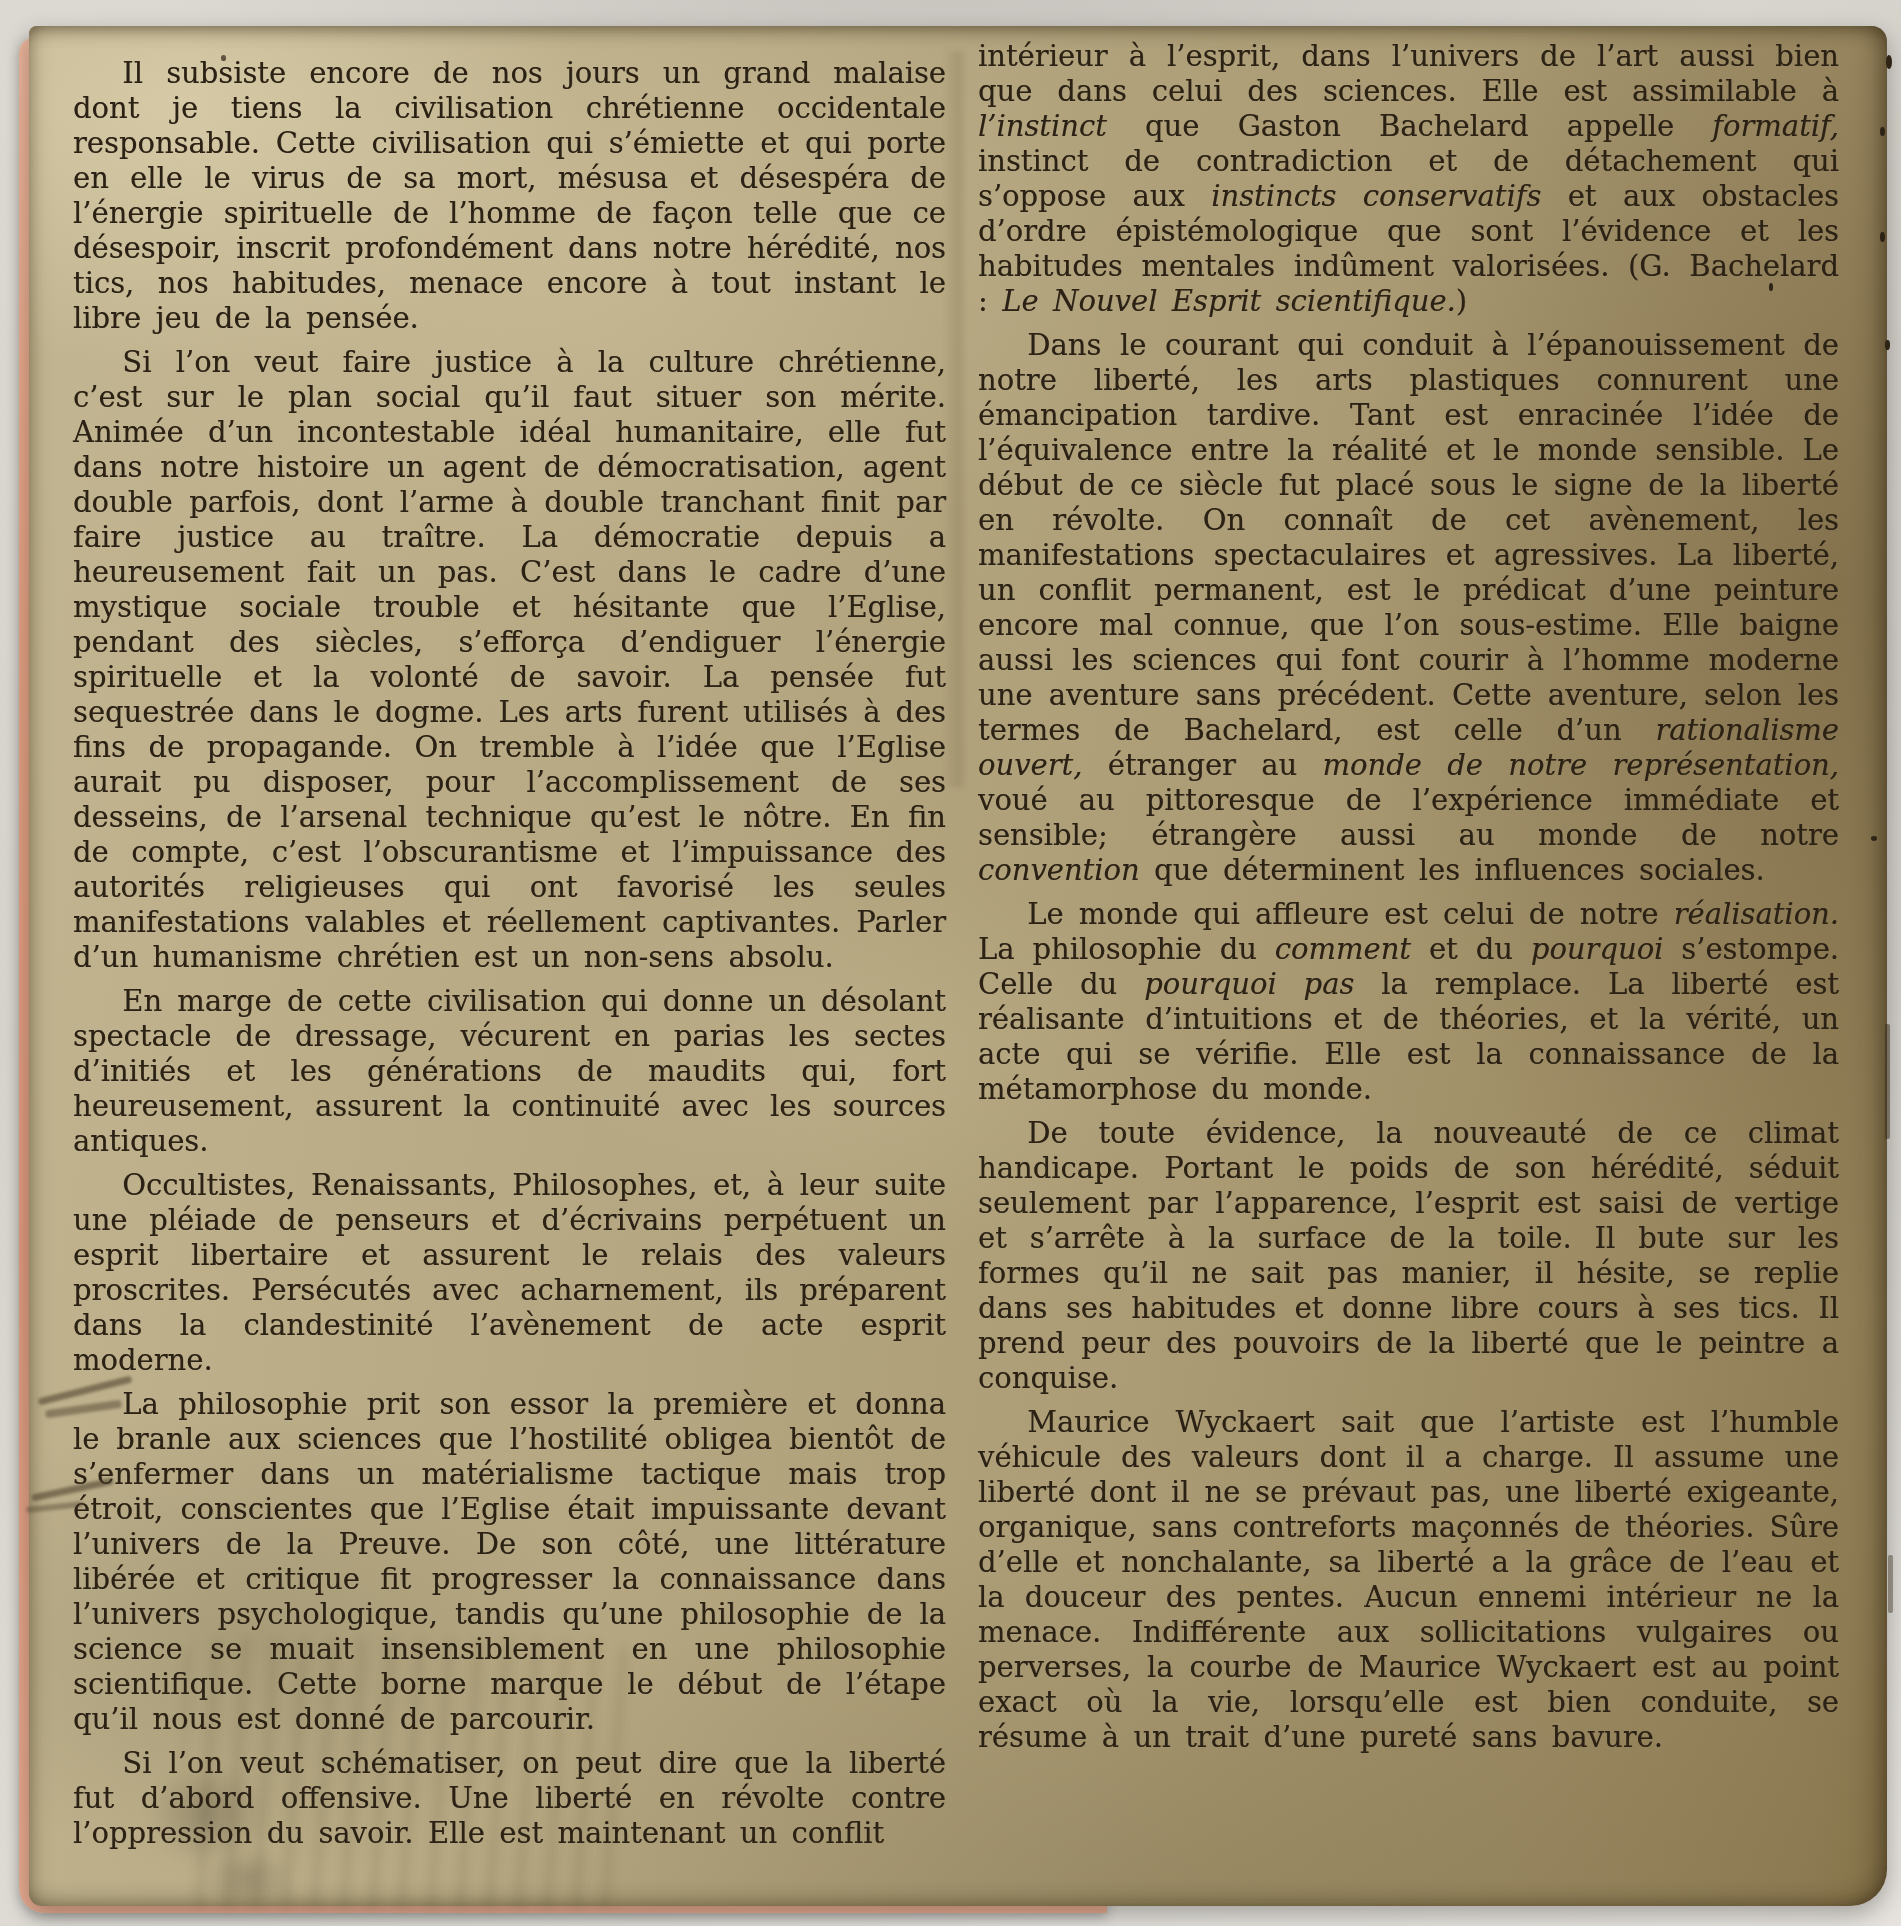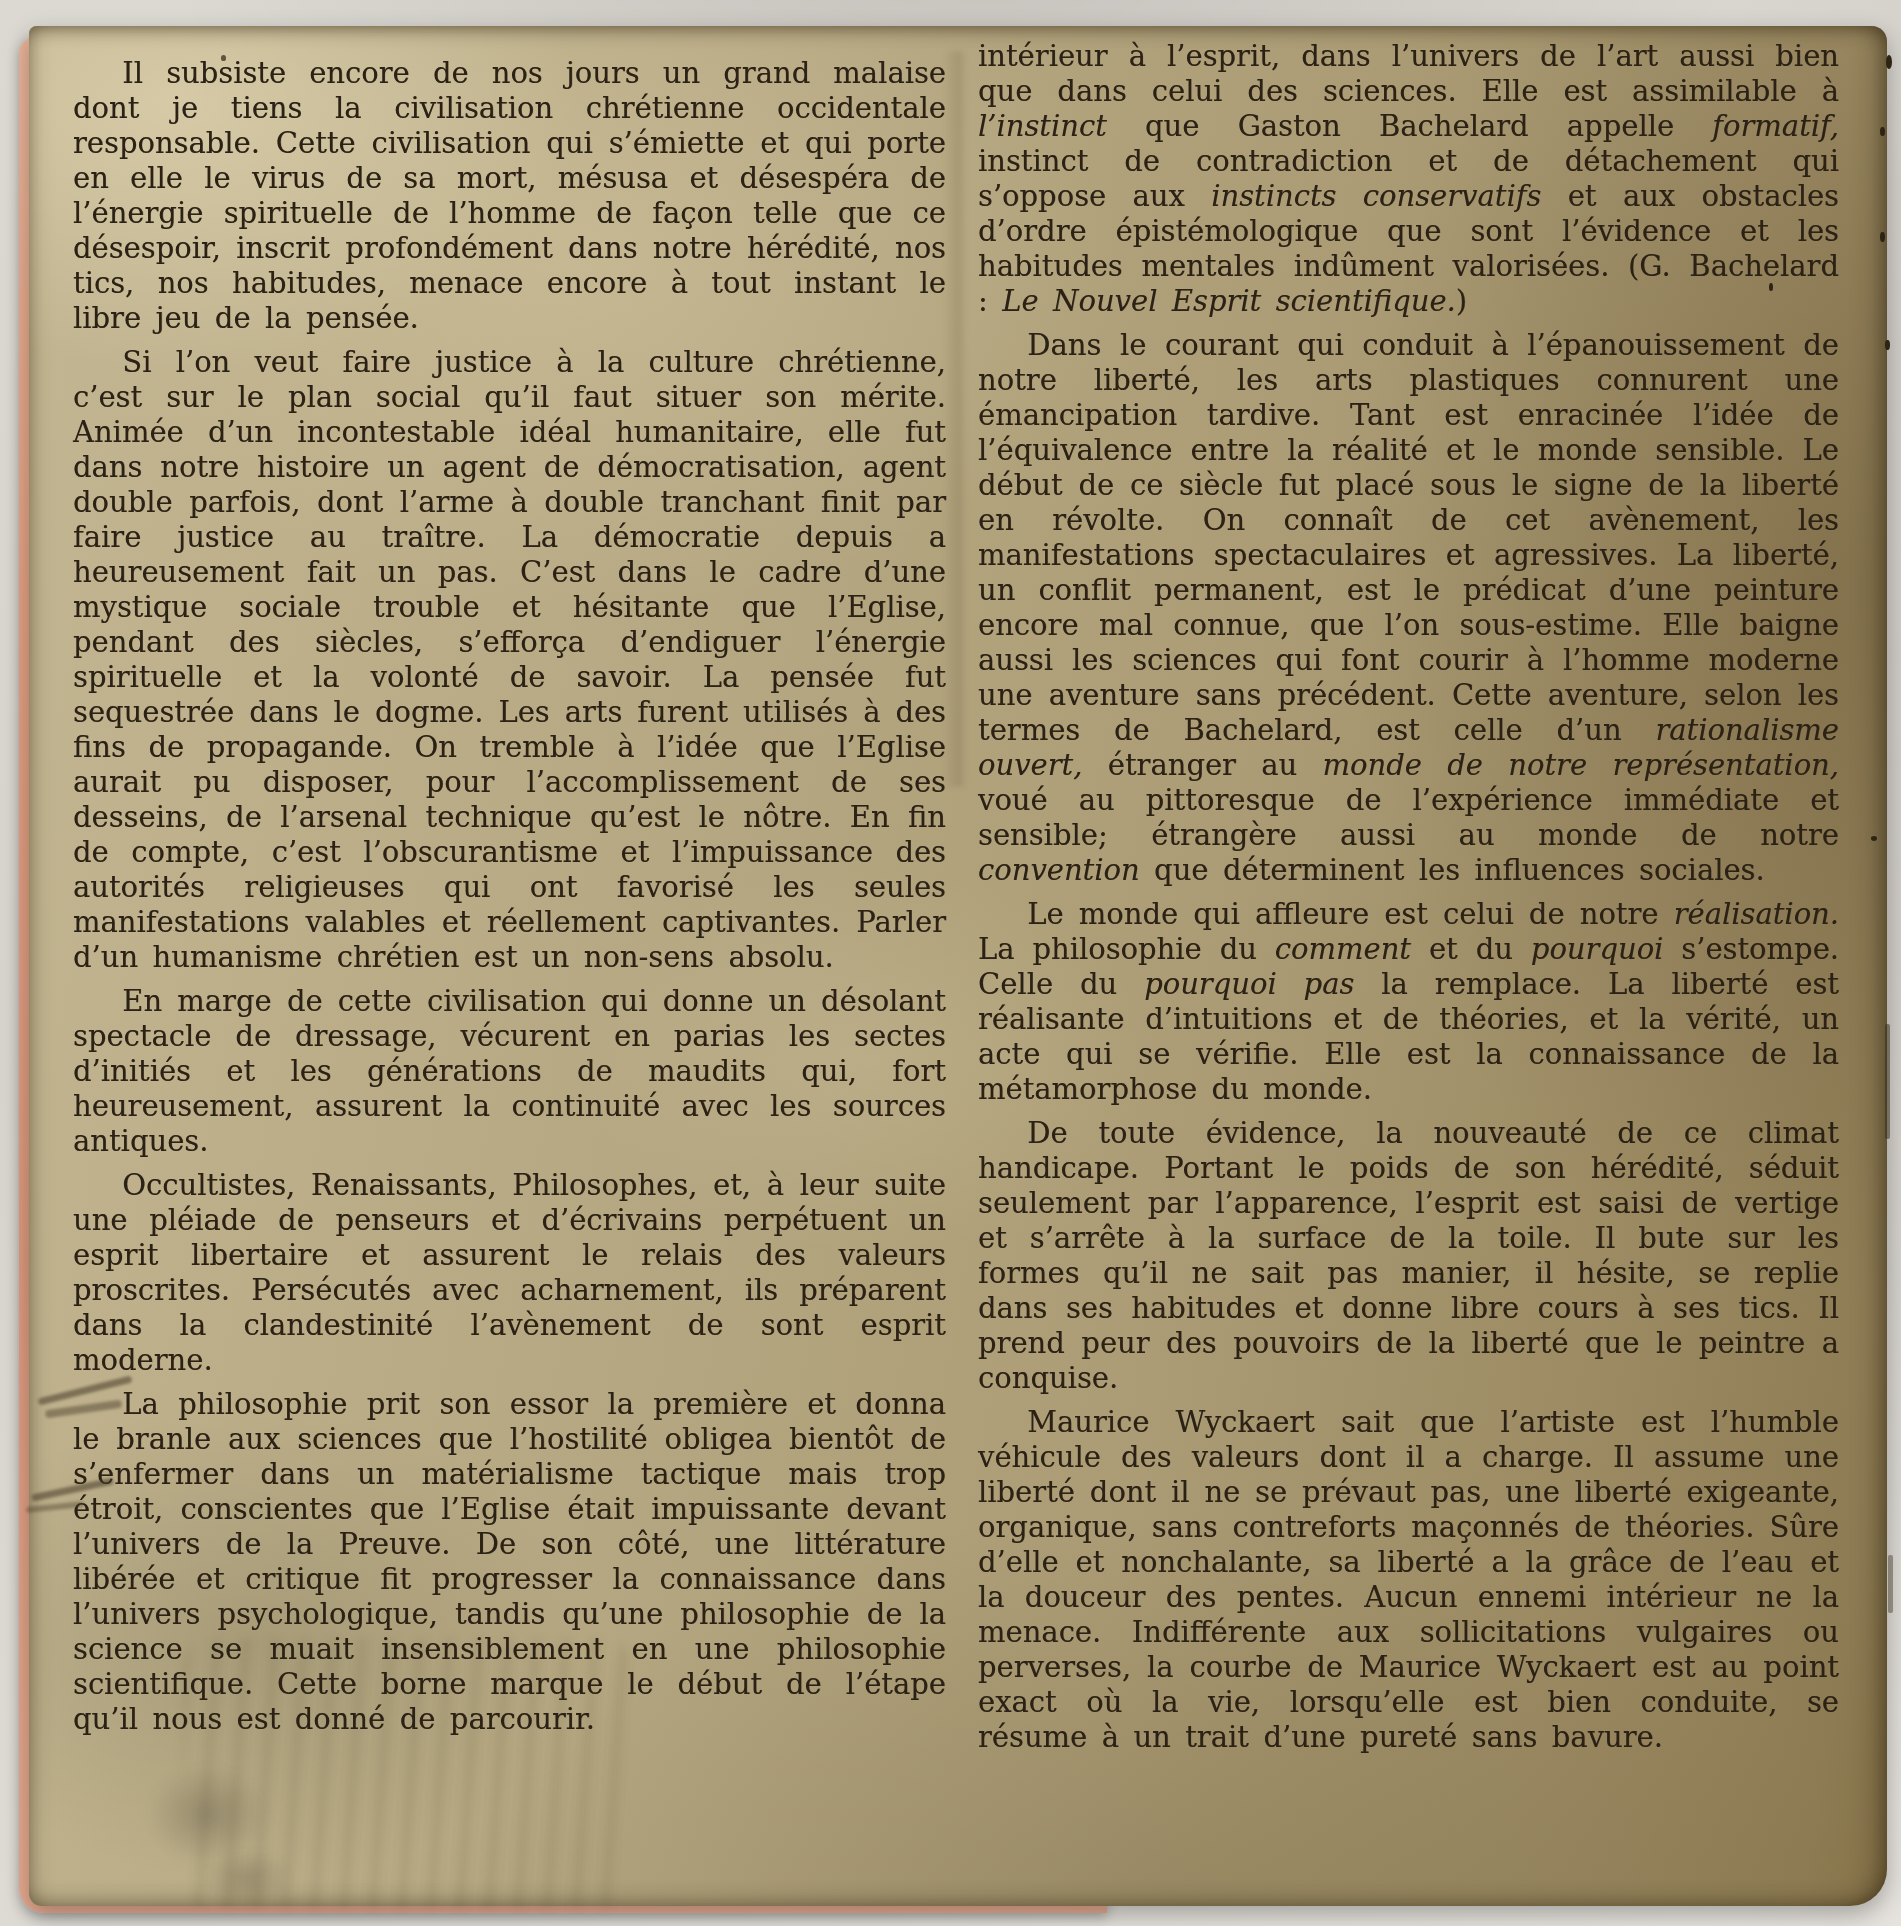--- a/index.html
+++ b/index.html
@@ -98,22 +98,23 @@
   <div class="streaks"></div>
   <div class="stain smudge1"></div>
   <div class="stain smudge2"></div>
 </div>
 
 <div class="text-area">
   <div class="col col-left" lang="fr">
       <p><span>Il subsiste encore de nos jours un grand malaise dont je tiens la civilisation chrétienne occidentale responsable. Cette civilisation qui s’émiette et qui porte en elle le virus de sa mort, mésusa et désespéra de l’énergie spirituelle de l’homme de façon telle que ce désespoir, inscrit profondément dans notre hérédité, nos tics, nos habitudes, menace encore à tout instant le libre jeu de la pensée.</span></p>
       <p><span>Si l’on veut faire justice à la culture chrétienne, c’est sur le plan social qu’il faut situer son mérite. Animée d’un incontestable idéal humanitaire, elle fut dans notre histoire un agent de démocratisation, agent double parfois, dont l’arme à double tranchant finit par faire justice au traître. La démocratie depuis a heureusement fait un pas. C’est dans le cadre d’une mystique sociale trouble et hésitante que l’Eglise, pendant des siècles, s’efforça d’endiguer l’énergie spirituelle et la volonté de savoir. La pensée fut sequestrée dans le dogme. Les arts furent utilisés à des fins de propagande. On tremble à l’idée que l’Eglise aurait pu disposer, pour l’accomplissement de ses desseins, de l’arsenal technique qu’est le nôtre. En fin de compte, c’est l’obscurantisme et l’impuissance des autorités religieuses qui ont favorisé les seules manifestations valables et réellement captivantes. Parler d’un humanisme chrétien est un non-sens absolu.</span></p>
       <p><span>En marge de cette civilisation qui donne un désolant spectacle de dressage, vécurent en parias les sectes d’initiés et les générations de maudits qui, fort heureusement, assurent la continuité avec les sources antiques.</span></p>
-      <p><span>Occultistes, Renaissants, Philosophes, et, à leur suite une pléiade de penseurs et d’écrivains perpétuent un esprit libertaire et assurent le relais des valeurs proscrites. Persécutés avec acharnement, ils préparent dans la clandestinité l’avènement de sont esprit moderne.</span></p>
+      <p><span>Occultistes, Renaissants, Philosophes, et, à leur suite une pléiade de penseurs et d’écrivains perpétuent un esprit libertaire et assurent le relais des valeurs proscrites. Persécutés avec acharnement, ils préparent dans la clandestinité l’avènement de acte esprit moderne.</span></p>
       <p><span>La philosophie prit son essor la première et donna le branle aux sciences que l’hostilité obligea bientôt de s’enfermer dans un matérialisme tactique mais trop étroit, conscientes que l’Eglise était impuissante devant l’univers de la Preuve. De son côté, une littérature libérée et critique fit progresser la connaissance dans l’univers psychologique, tandis qu’une philosophie de la science se muait insensiblement en une philosophie scientifique. Cette borne marque le début de l’étape qu’il nous est donné de parcourir.</span></p>
+      <p><span>Si l’on veut schématiser, on peut dire que la liberté fut d’abord offensive. Une liberté en révolte contre l’oppression du savoir. Elle est maintenant un conflit</span></p>
     </div>
   <div class="col col-right" lang="fr">
       <p class="continuation"><span>intérieur à l’esprit, dans l’univers de l’art aussi bien que dans celui des sciences. Elle est assimilable à </span><em>l’instinct</em><span> que Gaston Bachelard appelle </span><em>formatif,</em><span> instinct de contradiction et de détachement qui s’oppose aux </span><em>instincts conservatifs</em><span> et aux obstacles d’ordre épistémologique que sont l’évidence et les habitudes mentales indûment valorisées. (G. Bachelard : </span><em>Le Nouvel Esprit scientifique.</em><span>)</span></p>
       <p><span>Dans le courant qui conduit à l’épanouissement de notre liberté, les arts plastiques connurent une émancipation tardive. Tant est enracinée l’idée de l’équivalence entre la réalité et le monde sensible. Le début de ce siècle fut placé sous le signe de la liberté en révolte. On connaît de cet avènement, les manifestations spectaculaires et agressives. La liberté, un conflit permanent, est le prédicat d’une peinture encore mal connue, que l’on sous-estime. Elle baigne aussi les sciences qui font courir à l’homme moderne une aventure sans précédent. Cette aventure, selon les termes de Bachelard, est celle d’un </span><em>rationalisme ouvert,</em><span> étranger au </span><em>monde de notre représentation,</em><span> voué au pittoresque de l’expérience immédiate et sensible; étrangère aussi au monde de notre </span><em>convention</em><span> que déterminent les influences sociales.</span></p>
       <p><span>Le monde qui affleure est celui de notre </span><em>réalisation.</em><span> La philosophie du </span><em>comment</em><span> et du </span><em>pourquoi</em><span> s’estompe. Celle du </span><em>pourquoi pas</em><span> la remplace. La liberté est réalisante d’intuitions et de théories, et la vérité, un acte qui se vérifie. Elle est la connaissance de la métamorphose du monde.</span></p>
       <p><span>De toute évidence, la nouveauté de ce climat handicape. Portant le poids de son hérédité, séduit seulement par l’apparence, l’esprit est saisi de vertige et s’arrête à la surface de la toile. Il bute sur les formes qu’il ne sait pas manier, il hésite, se replie dans ses habitudes et donne libre cours à ses tics. Il prend peur des pouvoirs de la liberté que le peintre a conquise.</span></p>
       <p><span>Maurice Wyckaert sait que l’artiste est l’humble véhicule des valeurs dont il a charge. Il assume une liberté dont il ne se prévaut pas, une liberté exigeante, organique, sans contreforts maçonnés de théories. Sûre d’elle et nonchalante, sa liberté a la grâce de l’eau et la douceur des pentes. Aucun ennemi intérieur ne la menace. Indifférente aux sollicitations vulgaires ou perverses, la courbe de Maurice Wyckaert est au point exact où la vie, lorsqu’elle est bien conduite, se résume à un trait d’une pureté sans bavure.</span></p>
     </div>
 </div>
 

